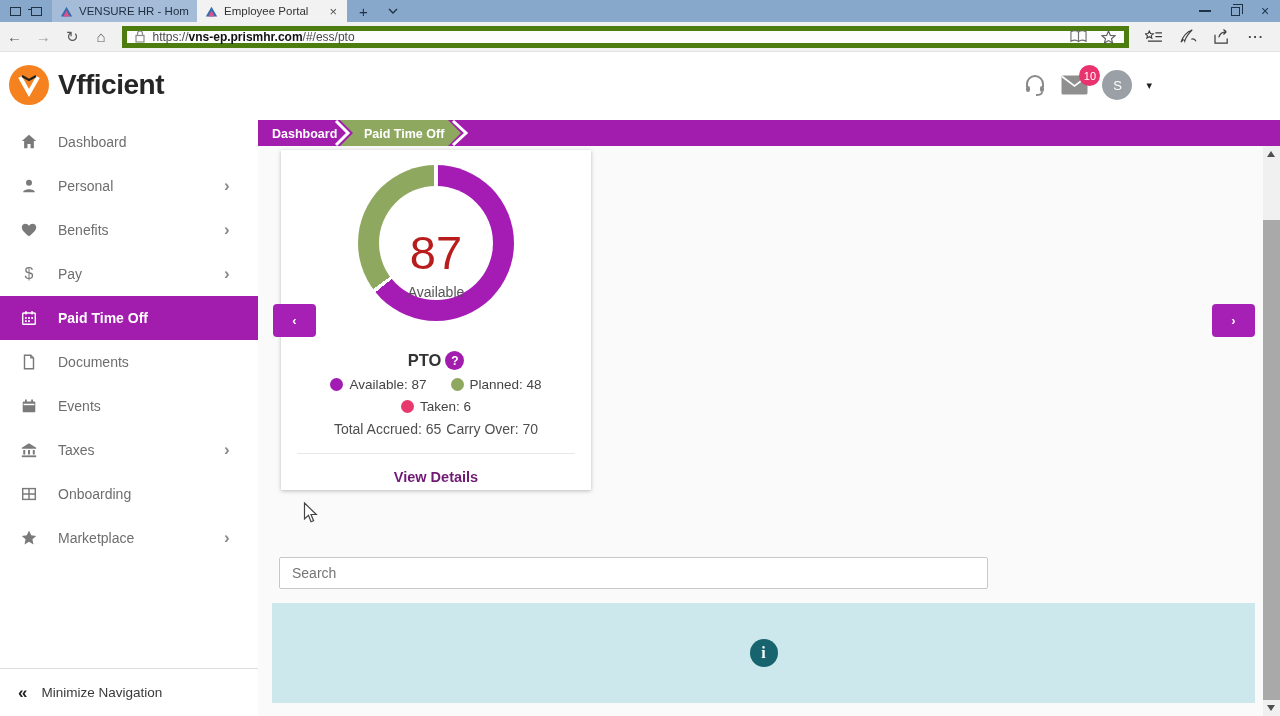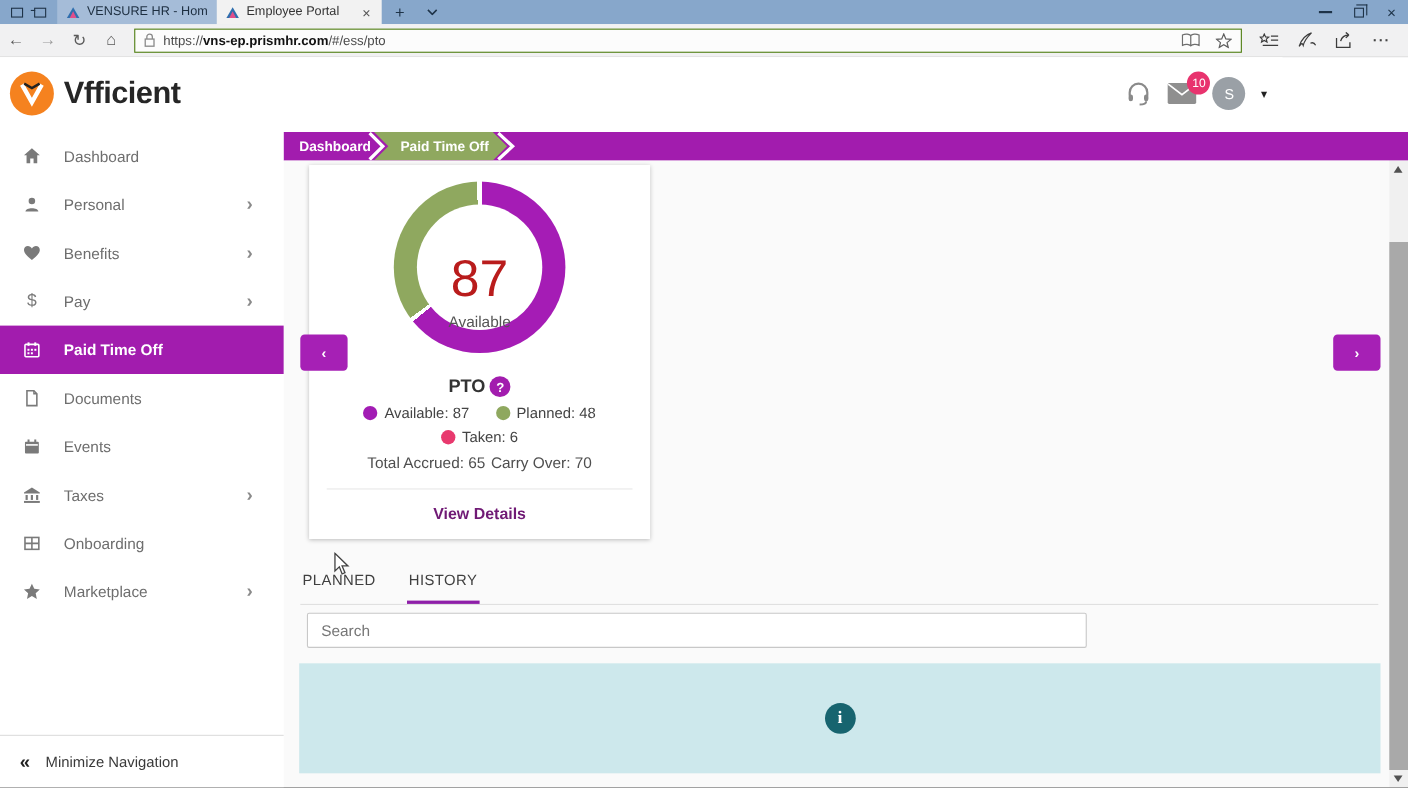--- a/index.html
+++ b/index.html
@@ -21,21 +21,21 @@
   .tabs-chevron { display:flex; align-items:center; padding:0 8px; }
   .win-controls { margin-left:auto; display:flex; }
   .win-btn { width:30px; display:flex; align-items:center; justify-content:center; color:#1E3348; font-size:14px; }
   .wb-min { width:12px; height:1.5px; background:#1E3348; }
   .wb-restore { width:9px; height:9px; border:1.4px solid #1E3348; position:relative; background:#87A7CB;}
   .wb-restore::before { content:""; position:absolute; left:1.5px; top:-3.5px; width:9px; height:9px; border:1.4px solid #1E3348; border-bottom:none; border-left:none; }
 
   .toolbar { position:absolute; left:0; top:22px; width:1280px; height:30px; background:#F1F1F2; border-bottom:1px solid #E2E2E2; display:flex; align-items:center; }
   .nav-ic { font-size:15px; color:#5A5A5A; width:29px; text-align:center; }
   .nav-ic.dim { color:#9B9B9B; }
-  .url-field { margin-left:6px; width:1012px; height:22px; background:#FCFCFC; border:1px solid #4d7c0f; display:flex; align-items:center; padding:0 8px; gap:8px; }
+  .url-field { margin-left:6px; width:1012px; height:22px; background:#FCFCFC; border:5px solid #4d7c0f; display:flex; align-items:center; padding:0 8px; gap:8px; }
   .url-text { font-size:12px; color:#4A4A4A; flex:1; white-space:nowrap; overflow:hidden; }
   .url-text b { color:#111; }
   .field-icons { display:flex; align-items:center; gap:14px; }
   .bar-icons { display:flex; align-items:center; gap:17px; padding:0 16px; }
   .dots3 { font-size:13px; color:#444; letter-spacing:1px; font-weight:700; }
 
   
   .appheader { position:absolute; left:0; top:52px; width:1166px; height:68px; background:#fff; }
   .brand { position:absolute; left:8px; top:12px; display:flex; align-items:center; gap:8px; }
   .brand-name { font-size:28px; font-weight:700; color:#262626; letter-spacing:-0.5px; }
@@ -63,21 +63,21 @@
   .breadcrumb-bar { position:absolute; left:258px; top:120px; right:0; height:26px; background:#A21CAE; }
 
   
   .content { position:absolute; left:258px; top:146px; right:17px; bottom:0; background:#FAFAFA; }
 
   .pto-card { position:absolute; left:23px; top:4px; width:310px; height:340px; background:#fff; box-shadow:0 1px 4px rgba(0,0,0,.25); }
   .donut { position:relative; width:156px; height:156px; border-radius:50%; margin:15px auto 0; }
   .donut-hole { position:absolute; left:21px; top:21px; width:114px; height:114px; border-radius:50%; background:#fff; display:flex; flex-direction:column; align-items:center; justify-content:center; }
   .donut-value { font-size:47px; color:#b91c1c; line-height:1;margin-top:42px; }
   .donut-label { font-size:14px; color:#555; margin-top:8px; }
-  .pto-title-row { display:flex; align-items:center; justify-content:center; gap:4px; margin-top:21px; }
+  .pto-title-row { display:flex; align-items:center; justify-content:center; gap:4px; margin-top:30px; }
   .pto-title { font-size:16.5px; font-weight:700; color:#333; }
   .help-icon { width:19px; height:19px; border-radius:50%; background:#A21CAE; color:#fff; font-size:12px; font-weight:700; display:flex; align-items:center; justify-content:center; }
   .legend-row { display:flex; justify-content:center; align-items:center; gap:6px; margin-top:7px; font-size:13.5px; color:#444; }
   .dot { width:13px; height:13px; border-radius:50%; display:inline-block; }
   .legend-gap { width:12px; }
   .totals-row { display:flex; justify-content:center; gap:5px; margin-top:7px; font-size:14px; color:#4F4F4F; }
   .card-divider { border:none; border-top:1px solid #E8E8E8; margin:16px 16px 0; }
   .view-details { text-align:center; margin-top:15px; font-size:14.5px; font-weight:600; color:#701a75; cursor:pointer; }
 
   .car-arrow { position:absolute; width:43px; height:33px; background:#A620B5; border:none; border-radius:4px; color:#fff; font-size:13px; font-weight:700; display:flex; align-items:center; justify-content:center; cursor:pointer; }
@@ -353,24 +353,20 @@
         <span>Total Accrued: 65</span>
         <span>Carry Over: 70</span>
       </div>
       <hr class="card-divider">
       <div class="view-details">View Details</div>
     </div>
 
     <button class="car-arrow car-left">‹</button>
     <button class="car-arrow car-right">›</button>
 
-    <div class="tabs-row">
-      <span class="tabn">PLANNED</span>
-      <span class="tabn active">HISTORY</span>
-    </div>
 
     <input class="search-box" type="text" placeholder="Search" style="">
 
     <div class="empty-state">
       <span class="info-icon">i</span>
     </div>
 
   </div>
 
   <div class="scrollbar">

